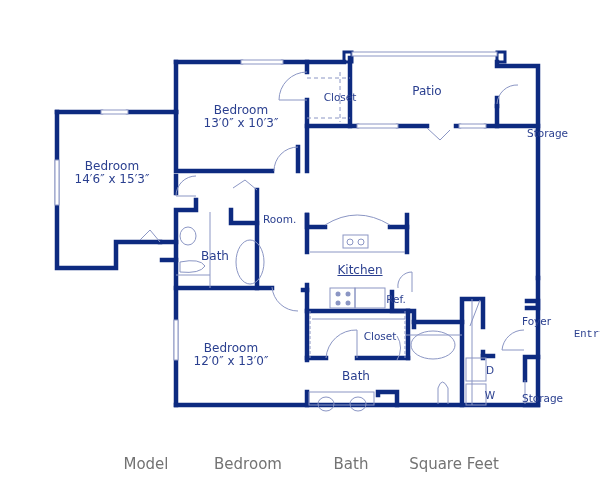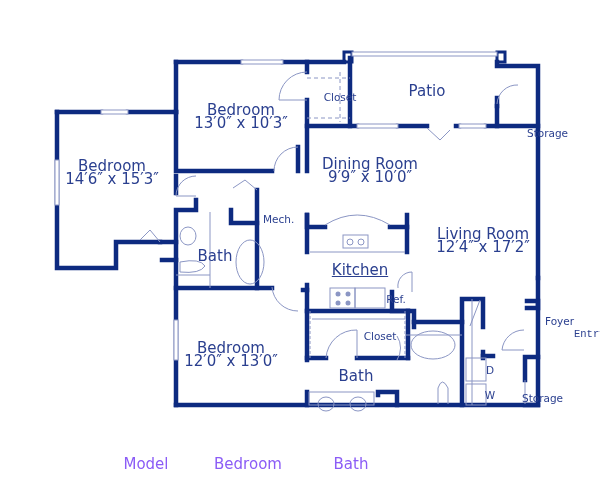--- a/index.html
+++ b/index.html
@@ -1,23 +1,23 @@
 <!DOCTYPE html>
 <html><head>
   <meta charset="utf-8">
   <style>
     html, body { margin: 0; padding: 0; background: #ffffff; }
     body { width: 600px; height: 490px; position: relative; overflow: hidden; font-family: "DejaVu Sans", sans-serif; }
     .plan { position: absolute; left: 0; top: 0; width: 600px; height: 440px; }
     .plan svg { position: absolute; left: 0; top: 0; }
-    .lbl { position: absolute; color: #2a3f8f; font-size: 15px; line-height: 13px; text-align: center; white-space: nowrap; transform: translateX(-50%); }
+    .lbl { position: absolute; color: #2a3f8f; font-size: 12px; line-height: 13px; text-align: center; white-space: nowrap; transform: translateX(-50%); }
     .lbl.sm { font-size: 10.5px; padding-left: 28px; }
     .lbl.left { transform: none; text-align: left; }
     .footer { position: absolute; top: 455px; left: 0; width: 600px; height: 22px; }
-    .footer span { position: absolute; font-size: 15px; color: #8b5cf6; transform: translateX(-50%); white-space: nowrap; }
+    .footer span { position: absolute; font-size: 15px; color: #737373; transform: translateX(-50%); white-space: nowrap; }
   </style>
 </head>
 <body>
 
 <div class="plan">
   <svg width="600" height="440" viewBox="0 0 600 440">
     <g fill="none" stroke="#0d2a80" stroke-width="4.5" stroke-linecap="square">
 
       <polyline points="57,112 57,268 116,268 116,242 160,242"></polyline>
       <line x1="57" y1="112" x2="101" y2="112"></line>
@@ -149,41 +149,34 @@
     <div>14′6″ x 15′3″</div>
   </div>
   <div class="lbl" style="left:241px; top:104px;">
     <div>Bedroom</div>
     <div>13′0″ x 10′3″</div>
   </div>
   <div class="lbl" style="left:231px; top:342px;">
     <div>Bedroom</div>
     <div>12′0″ x 13′0″</div>
   </div>
-  <div class="lbl" style="left:370px; top:158px;">
-    <div>Dining Room</div>
-    <div>9′9″ x 10′0″</div>
-  </div>
-  <div class="lbl" style="left:483px; top:228px;">
-    <div>Living Room</div>
-    <div>12′4″ x 17′2″</div>
-  </div>
   <div class="lbl" style="left:427px; top:85px;">Patio</div>
   <div class="lbl sm left" style="left:499px; top:107px;margin-top:20px;">Storage</div>
   <div class="lbl sm" style="left:326px; top:91px;">Closet</div>
   <div class="lbl sm" style="left:366px; top:330px;">Closet</div>
-  <div class="lbl sm left" style="left:235px; top:213px;">Mech.</div>
+  <div class="lbl sm left" style="left:235px; top:213px;">Room.</div>
   <div class="lbl" style="left:215px; top:250px;">Bath</div>
   <div class="lbl" style="left:356px; top:370px;">Bath</div>
   <div class="lbl" style="left:360px; top:264px;text-decoration:underline;">Kitchen</div>
   <div class="lbl sm" style="left:382px; top:293px;">Ref.</div>
-  <div class="lbl sm left" style="left:517px; top:315px;">Foyer</div>
+  <div class="lbl sm left" style="left:494px; top:315px;">Foyer</div>
   <div class="lbl sm left" style="left:546px; top:328px;font-family:Liberation Mono, monospace;">Entry</div>
   <div class="lbl sm left" style="left:494px; top:392px;">Storage</div>
   <div class="lbl sm" style="left:476px; top:364px;">D</div>
   <div class="lbl sm" style="left:476px; top:389px;">W</div>
 </div>
 
 <div class="footer">
   <span style="left:146px;">Model</span>
   <span style="left:248px;">Bedroom</span>
   <span style="left:351px;">Bath</span>
+  <span style="left:454px;">Square Feet</span>
 </div>
 
 </body></html>

